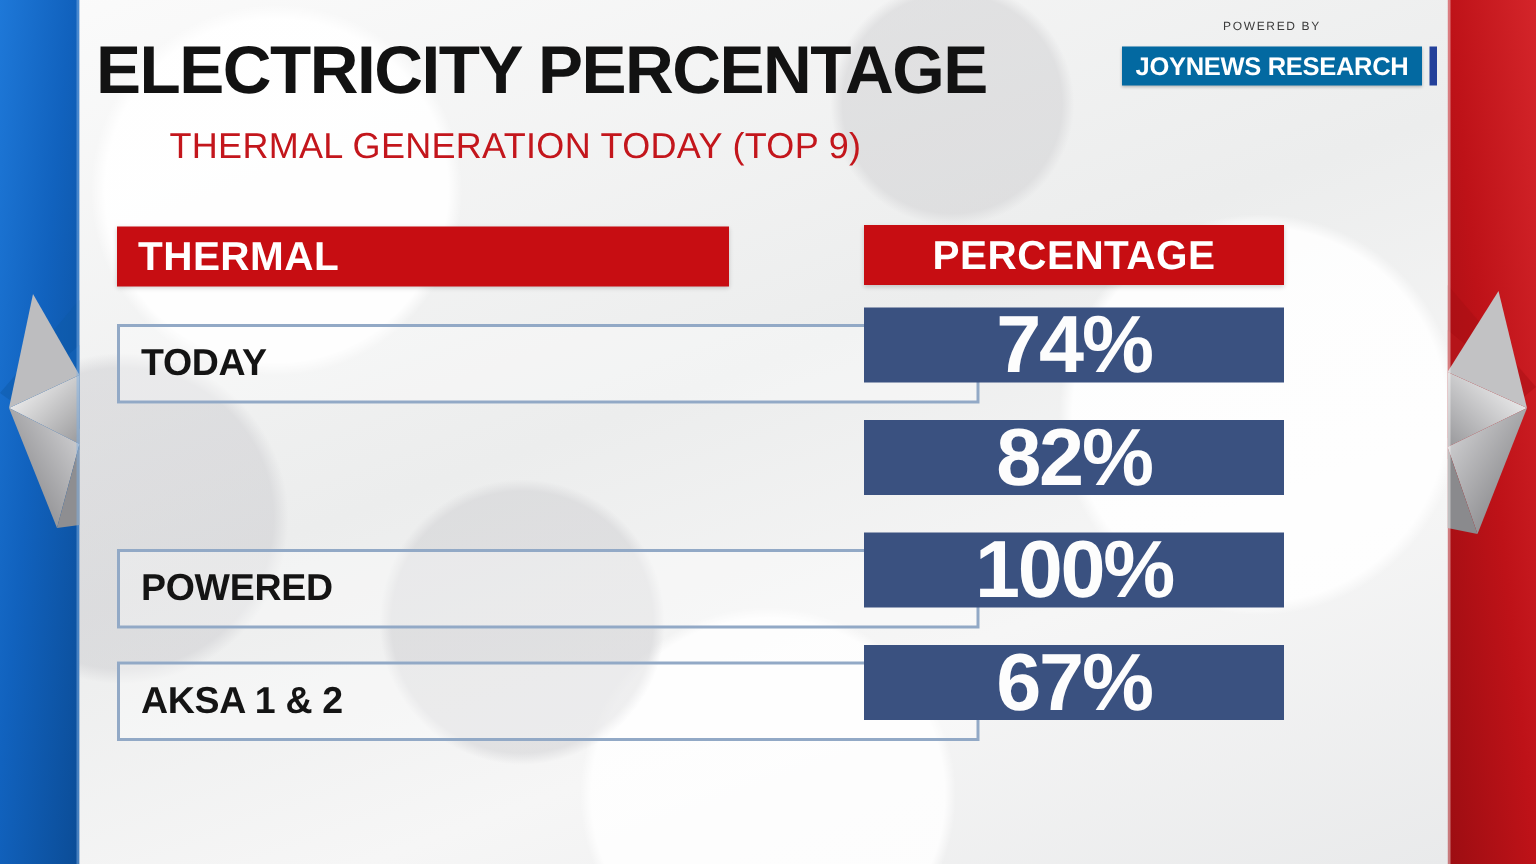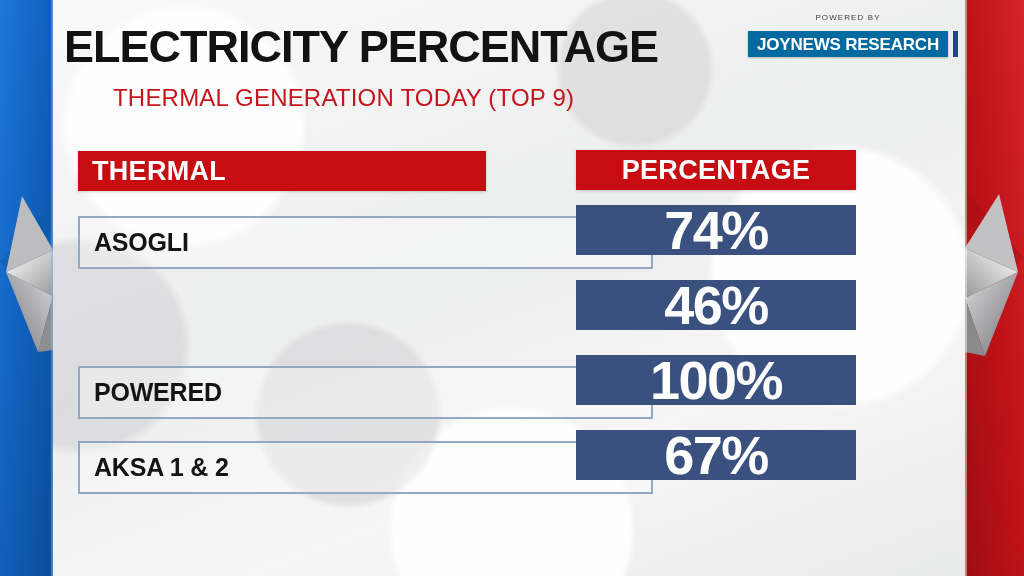--- a/index.html
+++ b/index.html
@@ -183,30 +183,30 @@
     <span>THERMAL</span>
   </div>
   <div class="col-head" id="col-head-pct">
     <span>PERCENTAGE</span>
   </div>
 
   <div class="rows">
 
     <div class="row">
       <div class="row-label">
-        <span>ASOGLI</span>
+        <span>TODAY</span>
       </div>
       <div class="row-value">
         <span>74%</span>
       </div>
     </div>
 
     <div class="row">
       <div class="row-value">
-        <span>46%</span>
+        <span>82%</span>
       </div>
     </div>
 
     <div class="row">
       <div class="row-label">
         <span>POWERED</span>
       </div>
       <div class="row-value">
         <span>100%</span>
       </div>

